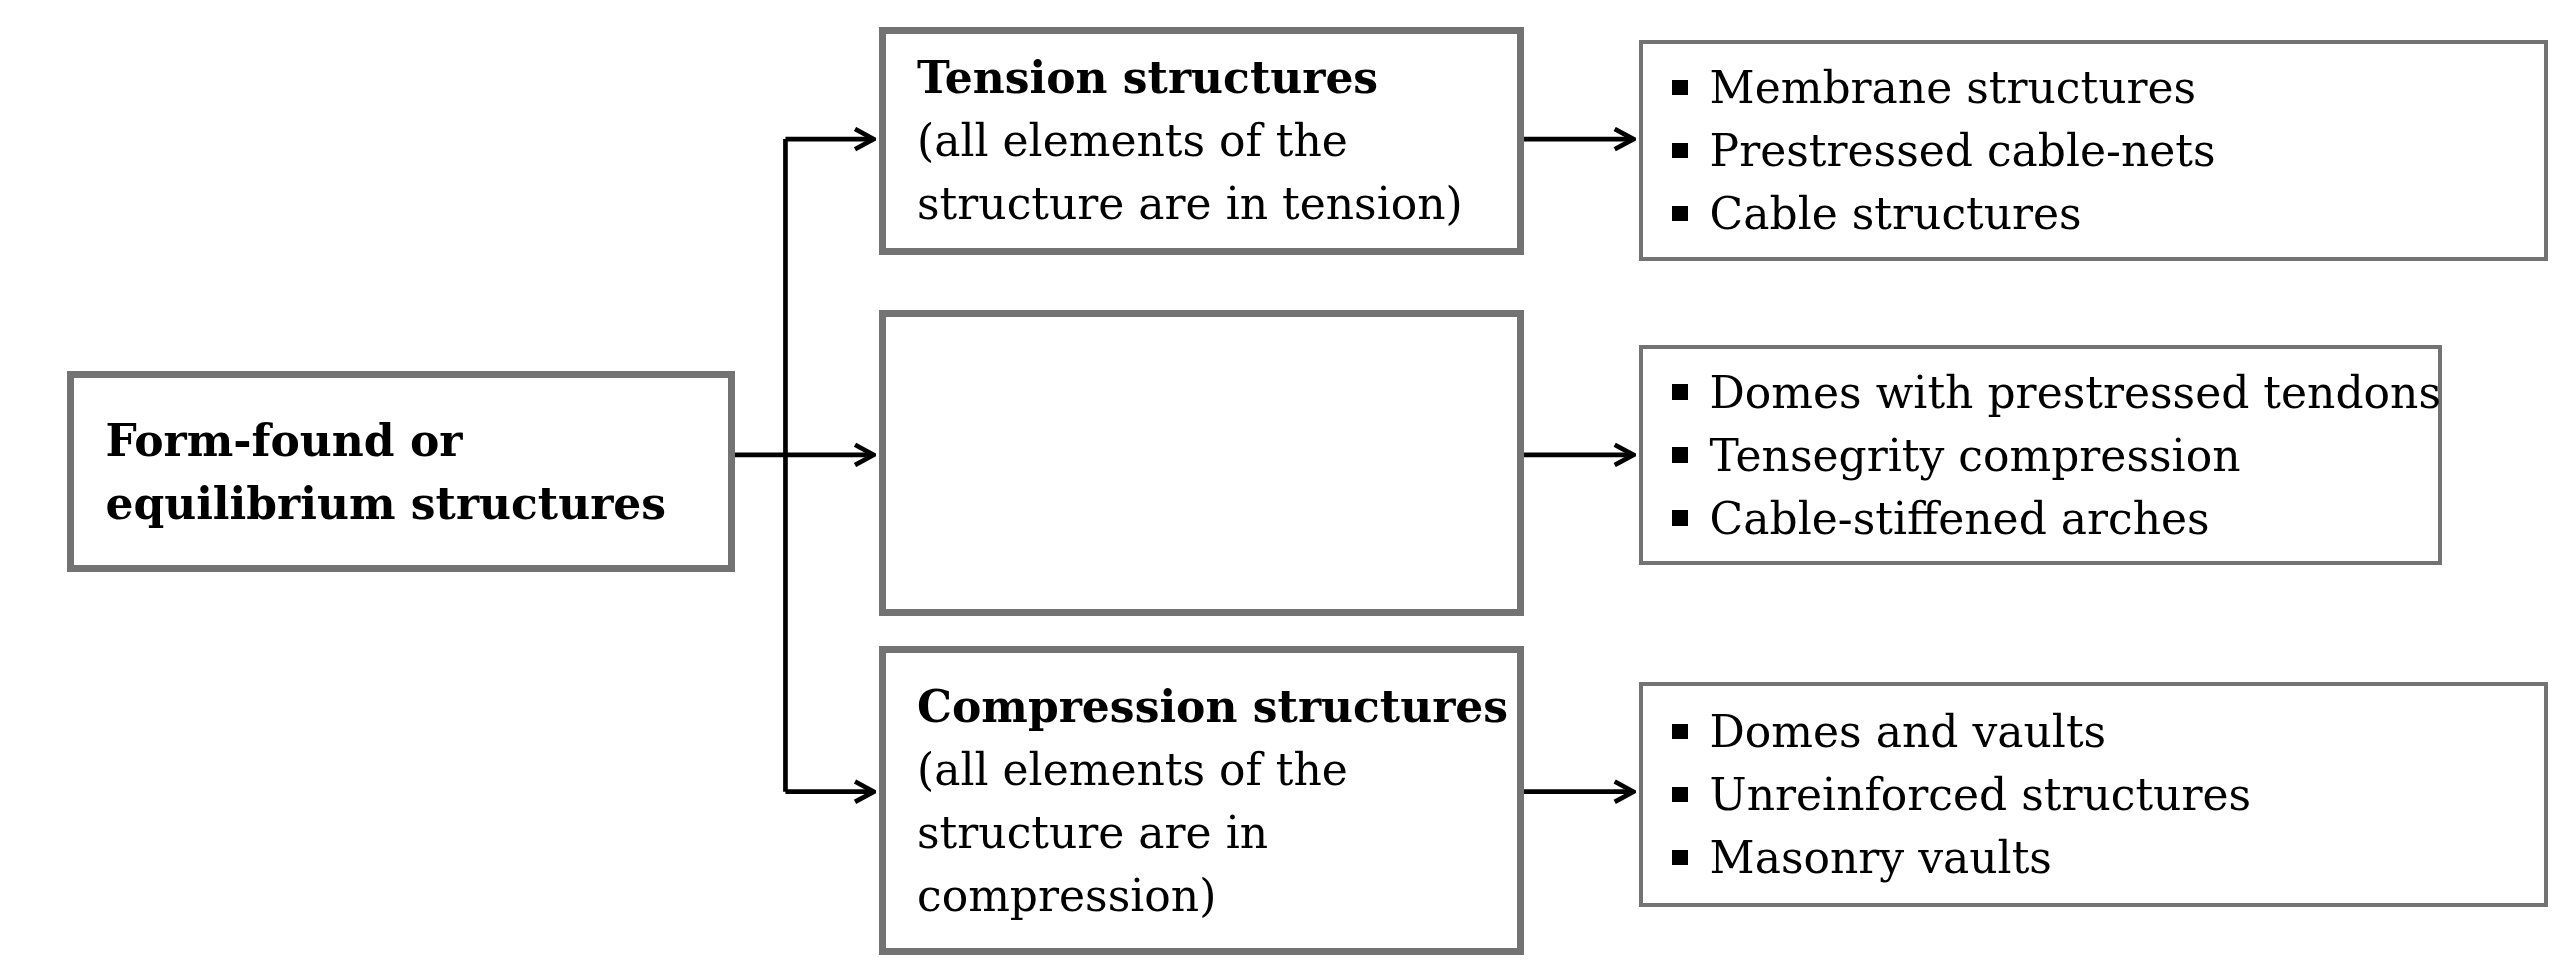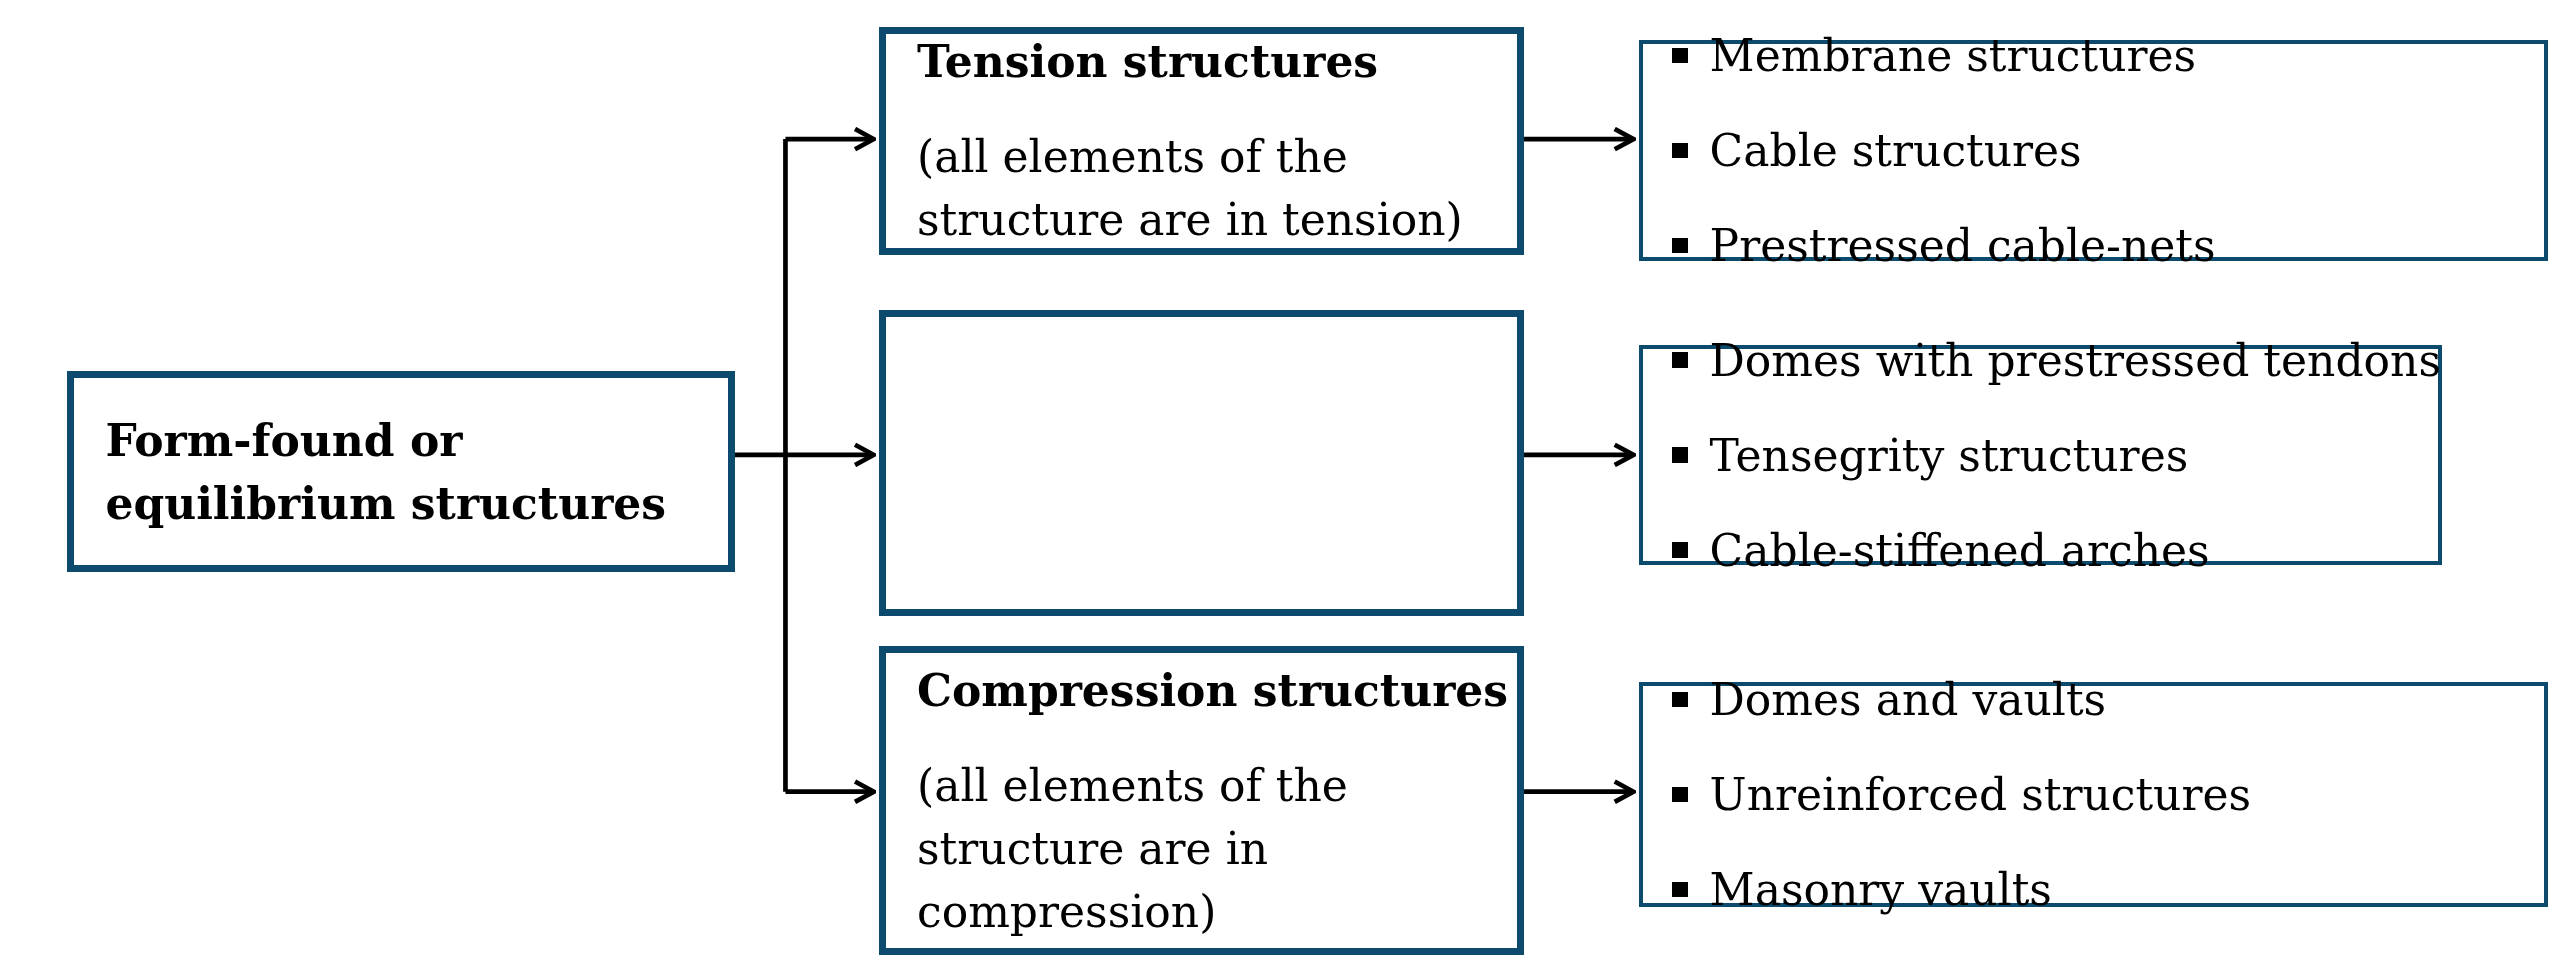--- a/index.html
+++ b/index.html
@@ -13,28 +13,27 @@
   }
   .connectors {
     position: absolute;
     left: 0; top: 0;
     width: 2576px; height: 966px;
   }
   .box {
     position: absolute;
     box-sizing: border-box;
     background: #ffffff;
-    border: 7px solid #0c4a6e;
+    border: 7px solid #737373;
     display: flex;
     flex-direction: column;
     justify-content: center;
     align-items: flex-start;
     padding-left: 31px;
     padding-right: 6.3px;
-    gap: 32px;
   }
   .box-root     { left: 23.4px;   top: 371px; width: 668px;  height: 201px; margin-left: 44px; }
   .box-cat-0    { left: 879px; top: 26.6px;  width: 645px;  height: 228px; }
   .box-cat-1    { left: 879px; top: 310px; width: 645px;  height: 306px; }
   .box-cat-2    { left: 879px; top: 646px; width: 645px;  height: 309px; }
   .box-ex       { border-width: 4.7px; padding-left: 29px; }
   .box-ex-0     { left: 1639px; top: 40px;  width: 909px; height: 221px; }
   .box-ex-1     { left: 1639px; top: 345px; width: 803px; height: 220px; }
   .box-ex-2     { left: 1639px; top: 682px; width: 909px; height: 225px; }
 
@@ -100,36 +99,36 @@
 compression)</div>
   </div>
 
   <div class="box box-ex box-ex-0">
     <div class="bullet-row">
       <span class="bullet-square"></span>
       <span class="t">Membrane structures</span>
     </div>
     <div class="bullet-row">
       <span class="bullet-square"></span>
-      <span class="t">Cable structures</span>
+      <span class="t">Prestressed cable-nets</span>
     </div>
     <div class="bullet-row">
       <span class="bullet-square"></span>
-      <span class="t">Prestressed cable-nets</span>
+      <span class="t">Cable structures</span>
     </div>
   </div>
 
   <div class="box box-ex box-ex-1">
     <div class="bullet-row">
       <span class="bullet-square"></span>
       <span class="t">Domes with prestressed tendons</span>
     </div>
     <div class="bullet-row">
       <span class="bullet-square"></span>
-      <span class="t">Tensegrity structures</span>
+      <span class="t">Tensegrity compression</span>
     </div>
     <div class="bullet-row">
       <span class="bullet-square"></span>
       <span class="t">Cable-stiffened arches</span>
     </div>
   </div>
 
   <div class="box box-ex box-ex-2">
     <div class="bullet-row">
       <span class="bullet-square"></span>

